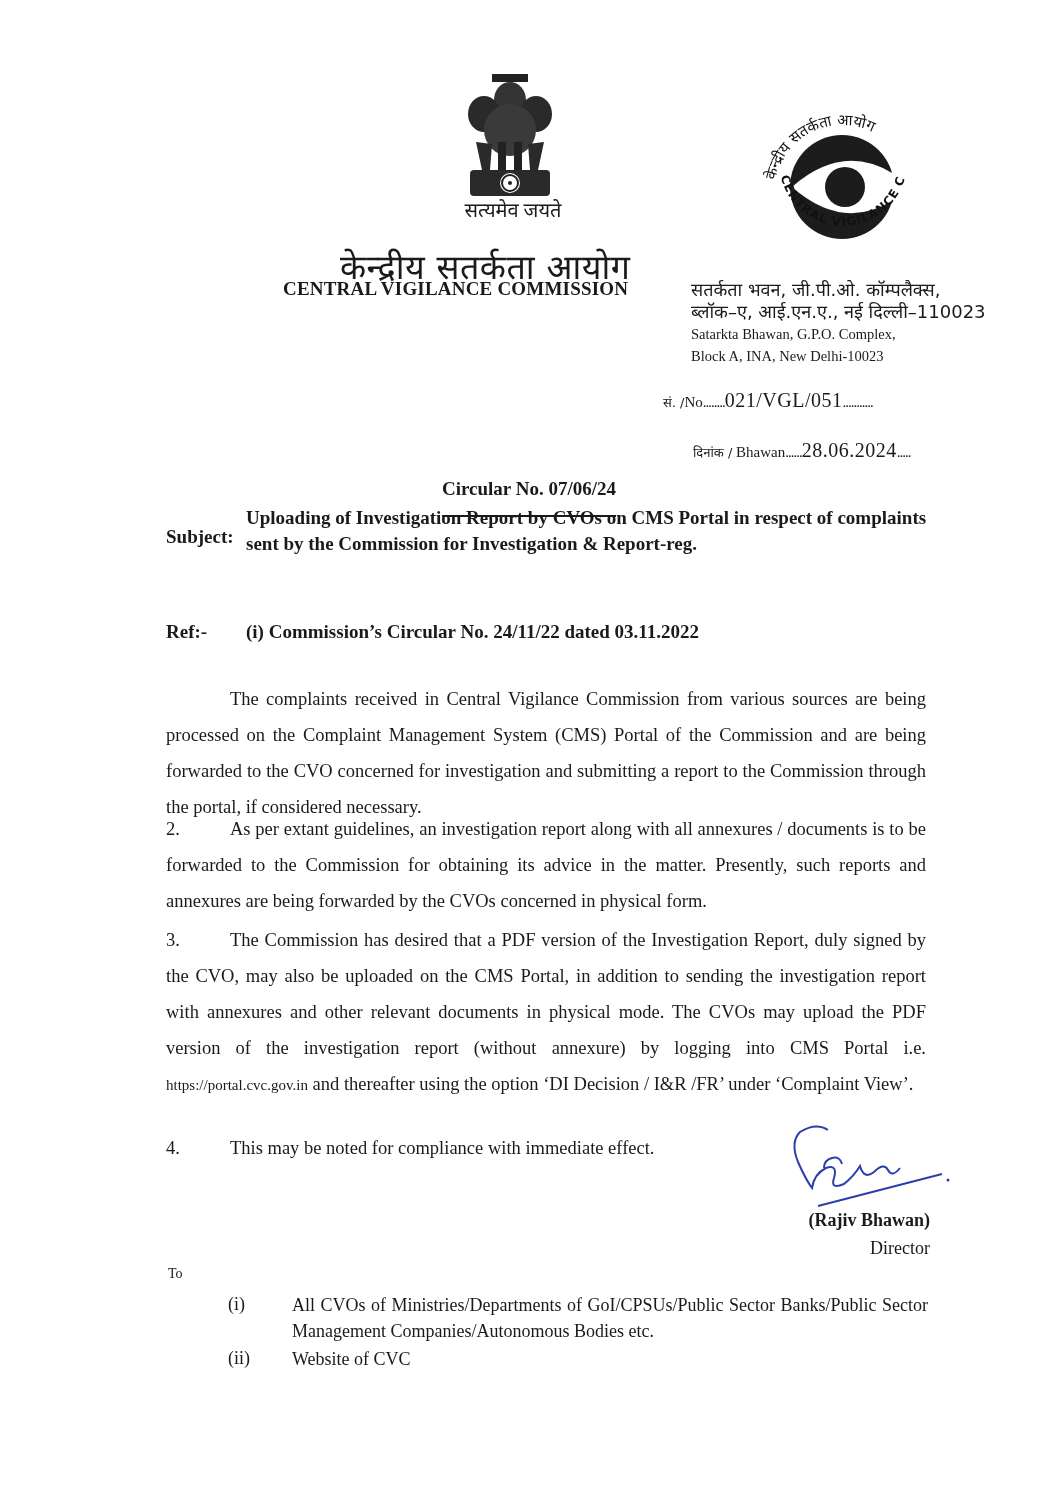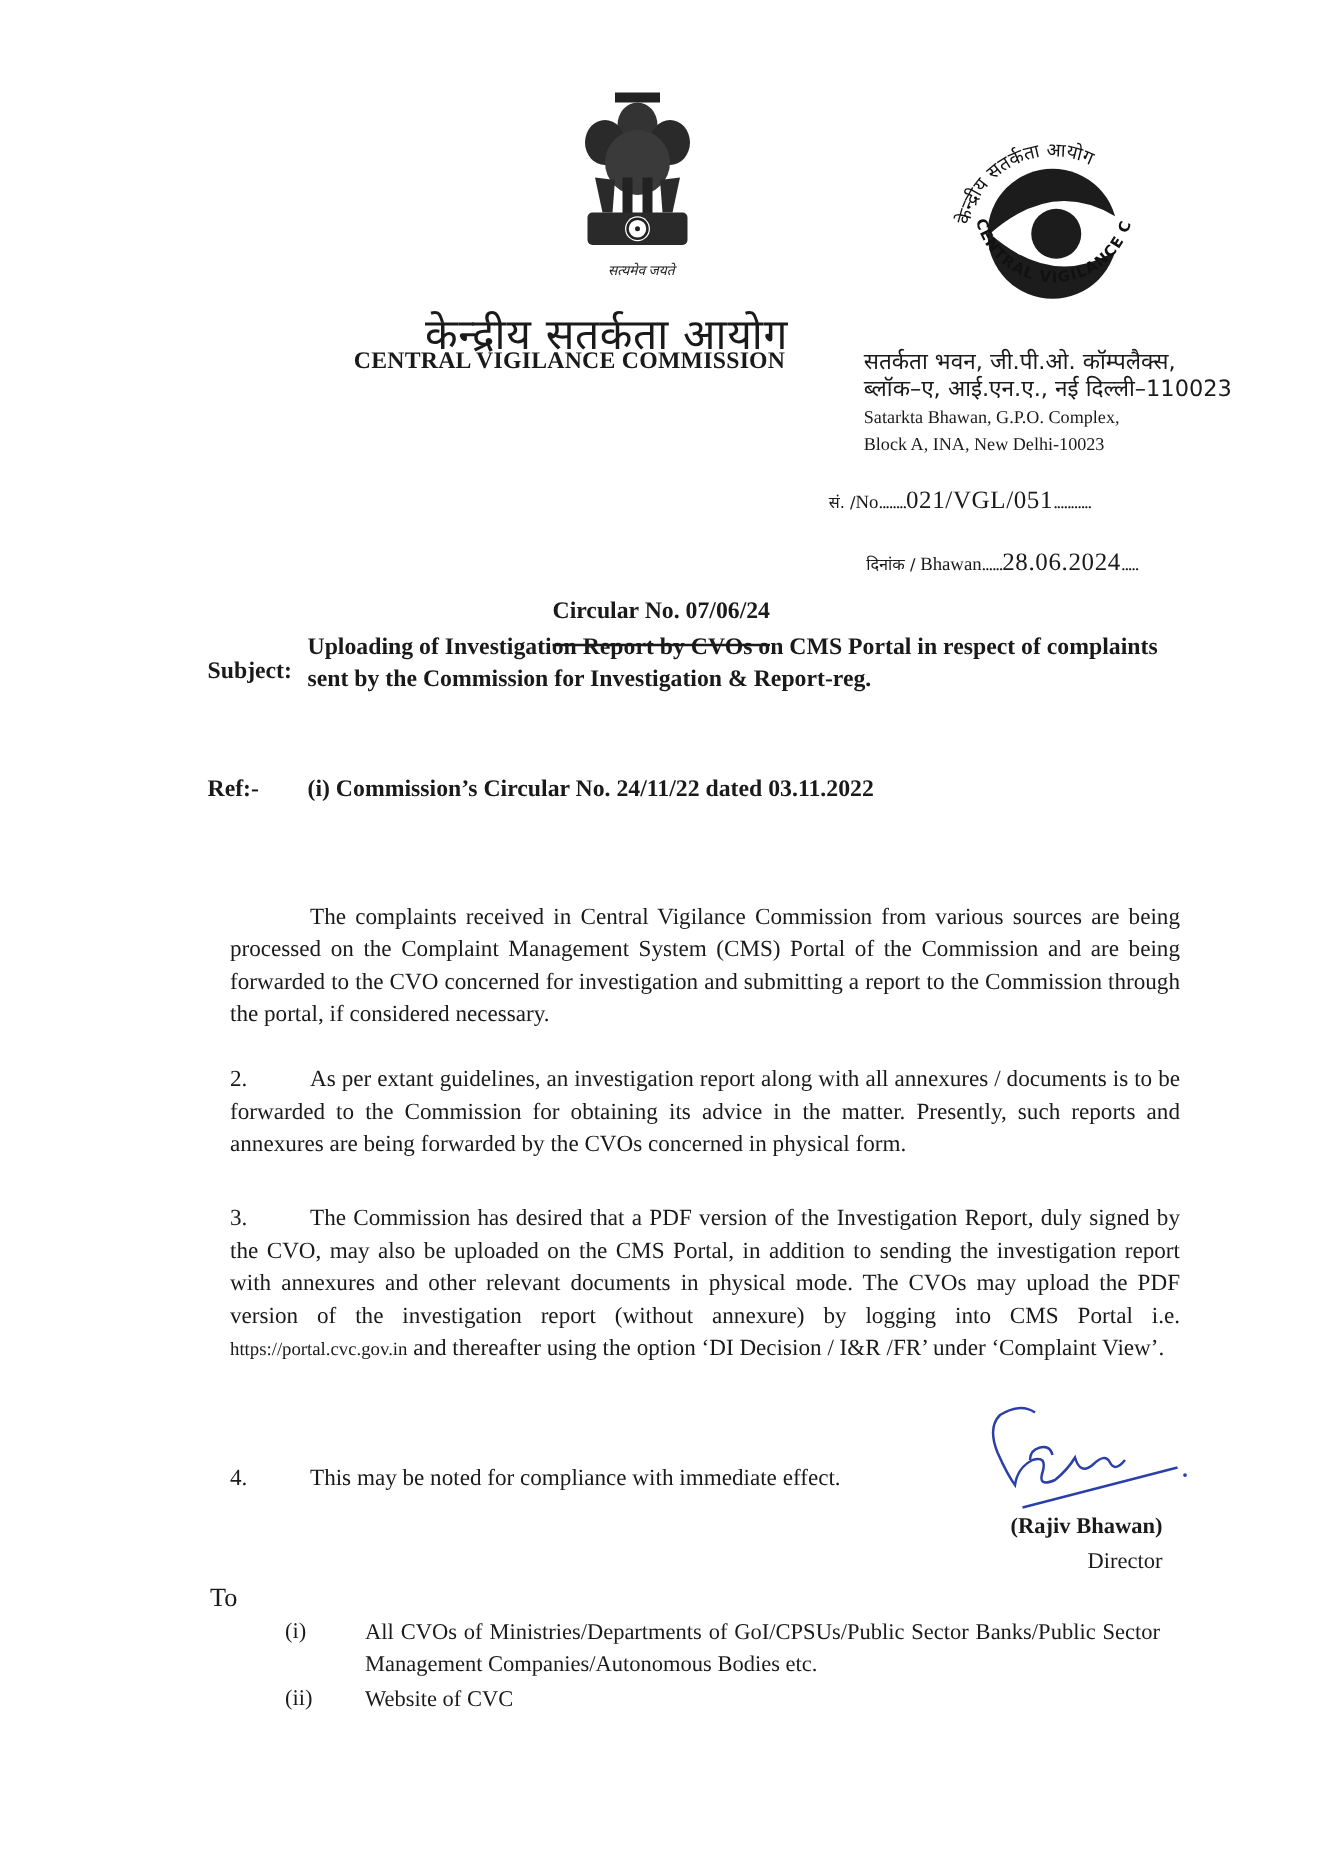--- a/index.html
+++ b/index.html
@@ -1,45 +1,45 @@
 <!DOCTYPE html>
 <html><head>
 <meta charset="utf-8">
 <style>
   html, body { margin: 0; padding: 0; background: #ffffff; }
   body { width: 1058px; height: 1496px; position: relative; overflow: hidden;
          font-family: "Liberation Serif", "DejaVu Serif", serif; color: #1a1a1a; }
   .abs { position: absolute; }
   .emblem { left: 462px; top: 72px; width: 96px; height: 140px; }
-  .motto { left: 458px; top: 208px; width: 110px; font-size: 11px; text-align: center; font-style: italic; }
+  .motto { left: 458px; top: 196px; width: 110px; font-size: 20px; text-align: center; }
   .seal { left: 752px; top: 103px; width: 180px; height: 168px; }
   .hindi-title { left: 340px; top: 243px; font-size: 34px; font-family: "DejaVu Sans", sans-serif; font-weight: 300; letter-spacing: 0.5px; }
   .eng-title { left: 283px; top: 278px; font-size: 19px; font-weight: bold; letter-spacing: 0.2px; }
   .addr { left: 691px; top: 279px; font-size: 14.5px; line-height: 22px; }
   .addr .hi { font-family: "DejaVu Sans", sans-serif; font-size: 18px; }
   .refno { left: 663px; top: 389px; font-size: 15px; }
   .refno .hi { font-family: "DejaVu Sans", sans-serif; font-size: 13px; }
   .refno .val { font-size: 20px; letter-spacing: 0.5px; }
   .dated { left: 693px; top: 439px; font-size: 15px; }
   .dated .hi { font-family: "DejaVu Sans", sans-serif; font-size: 13px; }
   .dated .val { font-size: 20px; letter-spacing: 0.5px; }
   .dots { letter-spacing: -1px; }
   .circular { left: 0; width: 1058px; top: 478px; text-align: center; font-size: 19px; font-weight: bold; }
   .circular span { border-bottom: 2px solid #1a1a1a; padding-bottom: 16px; }
   .label { left: 166px; font-size: 19px; font-weight: bold; }
   .subj-text { left: 246px; top: 505px; width: 690px; font-size: 19px; font-weight: bold; line-height: 26px; }
   .ref-text { left: 246px; top: 621px; width: 690px; font-size: 19px; font-weight: bold; }
-  .para { left: 184px; width: 760px; font-size: 18.5px; line-height: 26px; text-align: justify; margin-top: 40px; }
+  .para { left: 166px; width: 760px; font-size: 18.5px; line-height: 36px; text-align: justify; }
   .para .num { display: inline-block; width: 64px; }
   .indent { text-indent: 64px; }
   .url { font-size: 15px; }
   .signature { left: 788px; top: 1118px; width: 170px; height: 90px; }
   .signame { left: 790px; top: 1210px; width: 140px; text-align: right; font-size: 18px; font-weight: bold; }
   .sigtitle { left: 790px; top: 1238px; width: 140px; text-align: right; font-size: 18px; }
-  .to { left: 168px; top: 1266px; font-size: 21px; }
+  .to { left: 168px; top: 1266px; font-size: 14px; }
   .recip-num { left: 228px; font-size: 18px; }
   .recip-text { left: 292px; width: 636px; text-align: justify; font-size: 18px; line-height: 26px; }
 </style>
 </head>
 <body>
 
 <div class="abs emblem">
   <svg width="96" height="130" viewBox="0 0 96 130">
     <rect x="30" y="2" width="36" height="8" fill="#222"></rect>
     <ellipse cx="48" cy="28" rx="16" ry="18" fill="#333"></ellipse>

